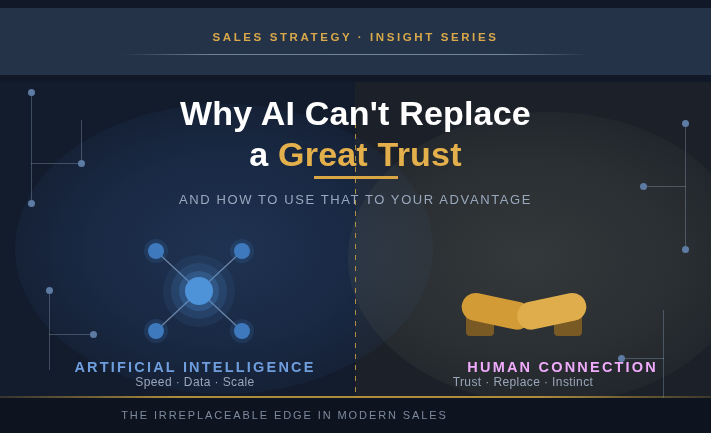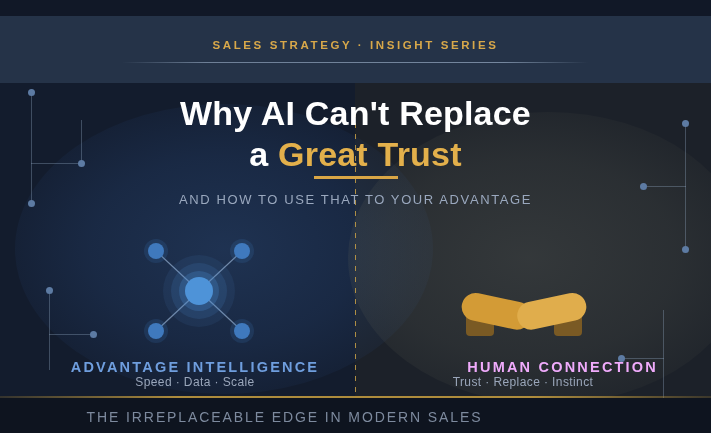--- a/index.html
+++ b/index.html
@@ -11,21 +11,21 @@
   }
   .poster{
     position:relative;
     width:711px; height:433px;
     background:#111827;
     overflow:hidden;
   }
 
   
   .header-band{
-    position:absolute; left:0; top:16px; width:711px; height:67px;
+    position:absolute; left:0; top:8px; width:711px; height:67px;
     background:#253348;
     z-index:6;
   }
   .kicker{
     position:absolute; left:0; top:23px; width:711px;
     text-align:center;
     font-size:11.5px; font-weight:bold;
     letter-spacing:2.6px;
     color:#d8a84a;
     white-space:nowrap;
@@ -171,21 +171,21 @@
     background:linear-gradient(to right, rgba(150,120,50,.25) 0%, rgba(190,152,62,.9) 25%, rgba(190,152,62,.9) 75%, rgba(150,120,50,.25) 100%);
     z-index:7;
   }
   .footer-band{
     position:absolute; left:0; top:398px; width:711px; height:35px;
     background:#0e141f; z-index:7;
   }
   .footer-text{
     position:absolute; left:0; top:11px; width:569px;
     text-align:center;
-    font-size:14px; letter-spacing:1.9px; color:#7d8a9e;
+    font-size:11px; letter-spacing:1.9px; color:#7d8a9e;
     white-space:nowrap;
   }
 </style>
 </head>
 <body>
 
 <div class="poster">
 
   <div class="stage">
 
@@ -244,21 +244,21 @@
     </div>
 
     <div class="hand-icon">
       <div class="cuff cuff-l"></div>
       <div class="cuff cuff-r"></div>
       <div class="arm arm-l"></div>
       <div class="arm arm-r"></div>
     </div>
 
     <div class="pillar pillar-ai">
-      <div class="pillar-title">ADVANTAGE INTELLIGENCE</div>
+      <div class="pillar-title">ARTIFICIAL INTELLIGENCE</div>
       <div class="pillar-sub">Speed · Data · Scale</div>
     </div>
 
     <div class="pillar pillar-human">
       <div class="pillar-title">HUMAN CONNECTION</div>
       <div class="pillar-sub">Trust · Replace · Instinct</div>
     </div>
 
   </div>
 

